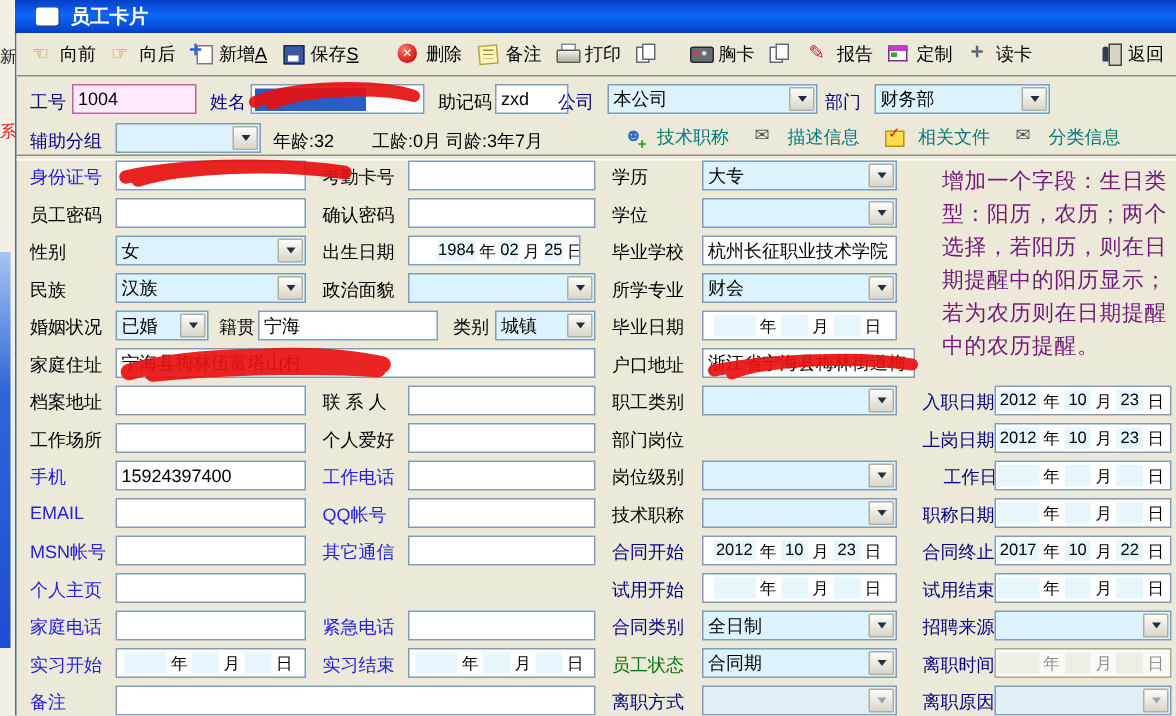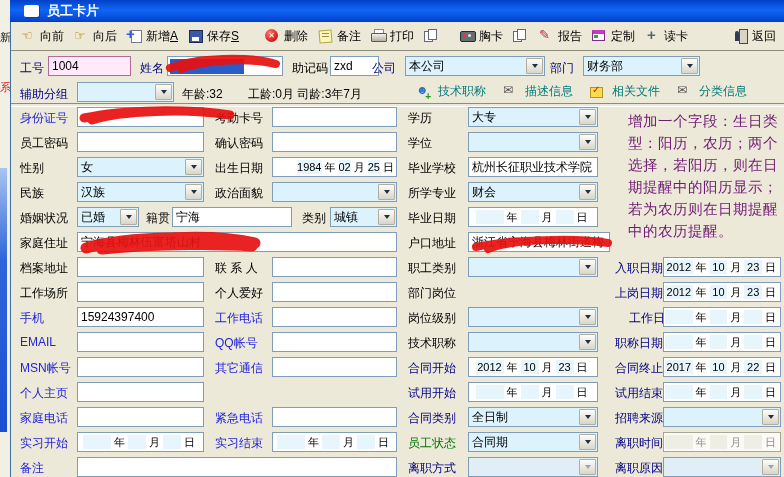--- a/index.html
+++ b/index.html
@@ -239,21 +239,21 @@
     <div class="fld dd" style="left: 468px; top: 132px; width: 130px;">
       <span class="val"></span>
       <div class="ddbtn"></div>
     </div>
     <div class="flabel lc-k" style="left: 20px; top: 160px;">性别</div>
     <div class="fld dd" style="left: 77px; top: 157px; width: 127px;">
       <span class="val">女</span>
       <div class="ddbtn"></div>
     </div>
     <div class="flabel lc-k" style="left: 215px; top: 160px;">出生日期</div>
-    <div class="fld date" style="left: 272px; top: 157px; width: 125px; padding-left: 26px;">
+    <div class="fld date" style="left: 272px; top: 157px; width: 115px; padding-left: 26px;">
       <span class="dslot sy">1984</span>
       <span class="dunit">年</span>
       <span class="dslot sm">02</span>
       <span class="dunit">月</span>
       <span class="dslot sd">25</span>
       <span class="dunit">日</span>
     </div>
     <div class="flabel lc-k" style="left: 408px; top: 160px;">毕业学校</div>
     <div class="fld" style="left: 468px; top: 157px; width: 130px;">
       <span class="val">杭州长征职业技术学院</span>

